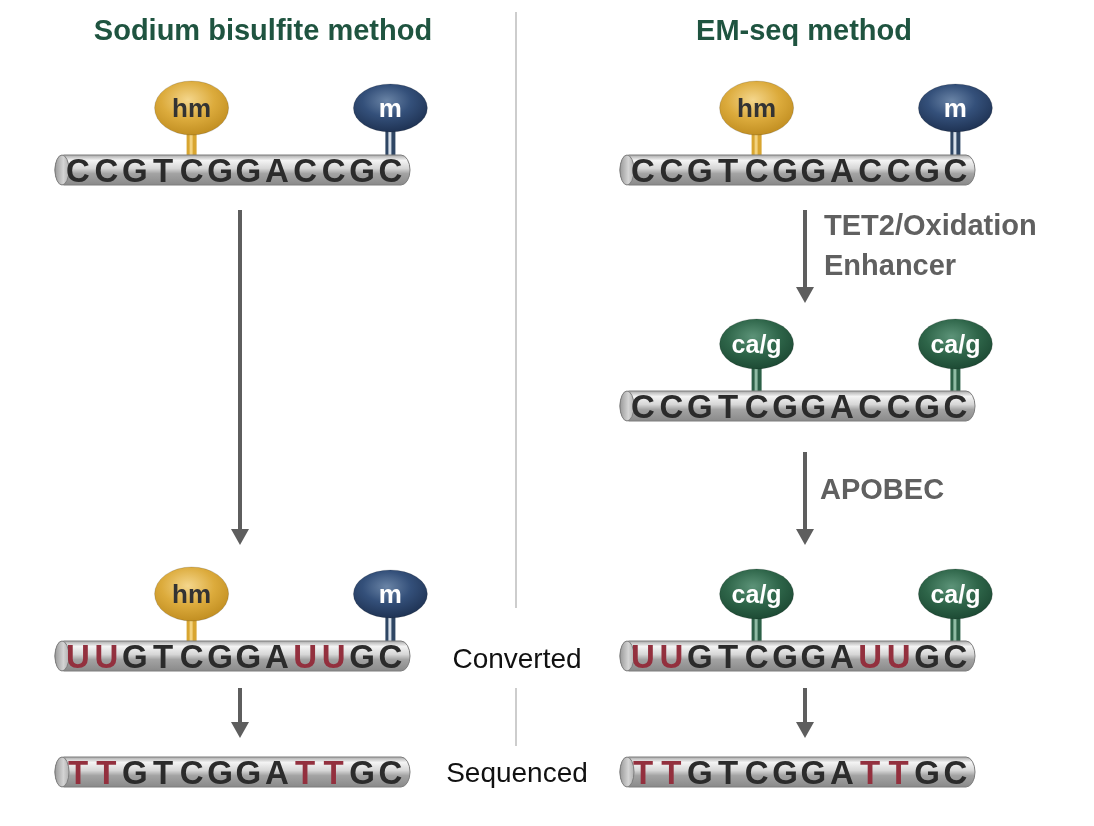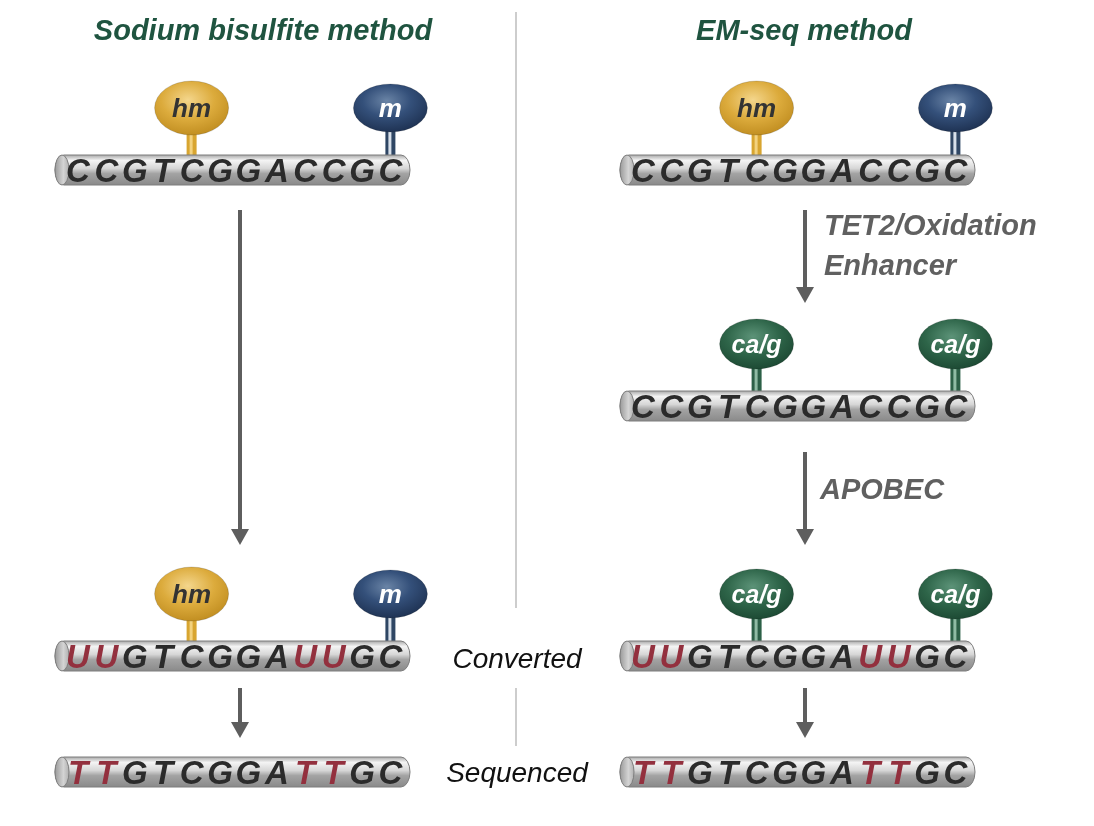--- a/index.html
+++ b/index.html
@@ -1,16 +1,16 @@
 <!DOCTYPE html>
 <html><head>
   <meta charset="utf-8">
   <style>
     html, body { margin: 0; padding: 0; background: #ffffff; }
-    #stage { position: relative; width: 1094px; height: 826px; overflow: hidden; background: #ffffff; font-style: italic; }
+    #stage { position: relative; width: 1094px; height: 826px; overflow: hidden; background: #ffffff; }
     svg#diagram { position: absolute; left: 0; top: 0; }
     .title { font-family: "Liberation Sans", sans-serif; font-weight: bold; font-size: 29px; fill: #1f5440; }
     .step-label { font-family: "Liberation Sans", sans-serif; font-weight: bold; font-size: 29px; fill: #606060; }
     .row-label { font-family: "Liberation Sans", sans-serif; font-size: 28px; fill: #111111; }
     .base { font-family: "Liberation Sans", sans-serif; font-weight: bold; font-size: 33px; }
     .mark-text { font-family: "Liberation Sans", sans-serif; font-weight: bold; }
   </style>
 </head>
 <body>
 

